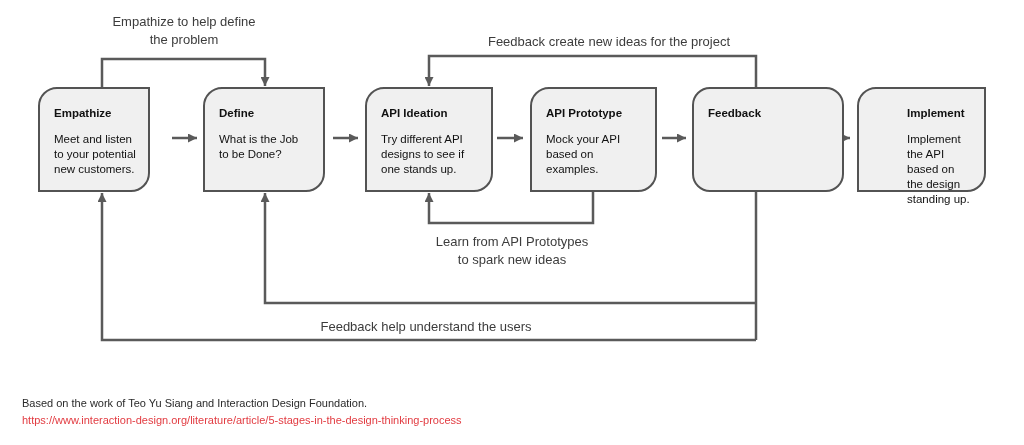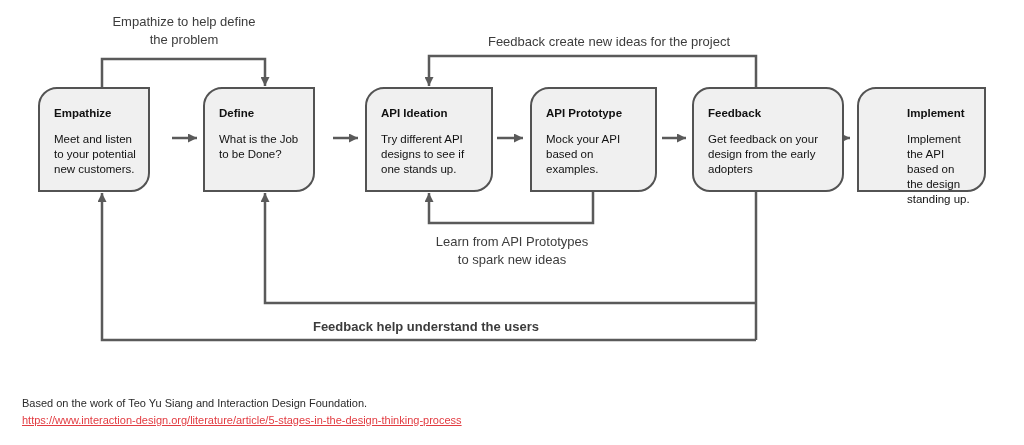--- a/index.html
+++ b/index.html
@@ -50,21 +50,20 @@
     text-align:center;
     white-space:pre-line;
   }
   .footer{
     position:absolute;left:22px;top:395px;
     font-size:11px;line-height:16.5px;
     color:var(--footer-text);
   }
   .footer .link{
     color:var(--link);
-    text-decoration:underline;
     cursor:pointer;
   }
 </style>
 </head>
 <body>
 
 <div id="canvas">
 
   <svg id="flow-svg" viewBox="0 0 1024 445" xmlns="http://www.w3.org/2000/svg">
     <defs>
@@ -90,54 +89,53 @@
     <path class="conn" d="M 497 138 L 523 138" marker-end="url(#arrowhead)"></path>
     <path class="conn" d="M 662 138 L 686 138" marker-end="url(#arrowhead)"></path>
     <path class="conn" d="M 825 138 L 850 138" marker-end="url(#arrowhead)"></path>
   </svg>
 
   <div class="stage-box" style="left:38px;width:112px;">
     <div class="stage-title">Empathize</div>
     <div class="stage-desc">Meet and listen to your potential new customers.</div>
   </div>
 
-  <div class="stage-box" style="left:203px;width:112px;">
+  <div class="stage-box" style="left:203px;width:122px;">
     <div class="stage-title">Define</div>
     <div class="stage-desc">What is the Job to be Done?</div>
   </div>
 
   <div class="stage-box" style="left:365px;width:128px;">
     <div class="stage-title">API Ideation</div>
     <div class="stage-desc">Try different API designs to see if one stands up.</div>
   </div>
 
   <div class="stage-box" style="left:530px;width:127px;">
     <div class="stage-title">API Prototype</div>
     <div class="stage-desc narrow-85">Mock your API based on examples.</div>
   </div>
 
   <div class="stage-box" style="left:692px;width:152px;border-radius:18px;">
     <div class="stage-title">Feedback</div>
-    <div class="stage-desc">Get feedback on your design from the early adopters</div>
   </div>
 
   <div class="stage-box" style="left:857px;width:129px;padding-left:48px;">
     <div class="stage-title">Implement</div>
     <div class="stage-desc narrow-96">Implement the API based on the design standing up.</div>
   </div>
 
   <div class="flow-label" style="left:184px;top:13px;">Empathize to help define
 the problem</div>
 
   <div class="flow-label" style="left:609px;top:33px;">Feedback create new ideas for the project</div>
 
   <div class="flow-label" style="left:512px;top:233px;">Learn from API Prototypes
 to spark new ideas</div>
 
 
-  <div class="flow-label" style="left:426px;top:318px;font-weight:bold;">Feedback help understand the users</div>
+  <div class="flow-label" style="left:426px;top:318px;">Feedback help understand the users</div>
 
   <div class="footer">
     <div>Based on the work of Teo Yu Siang and Interaction Design Foundation.</div>
     <a class="link">https://www.interaction-design.org/literature/article/5-stages-in-the-design-thinking-process</a>
   </div>
 
 </div>
 
 </body></html>

